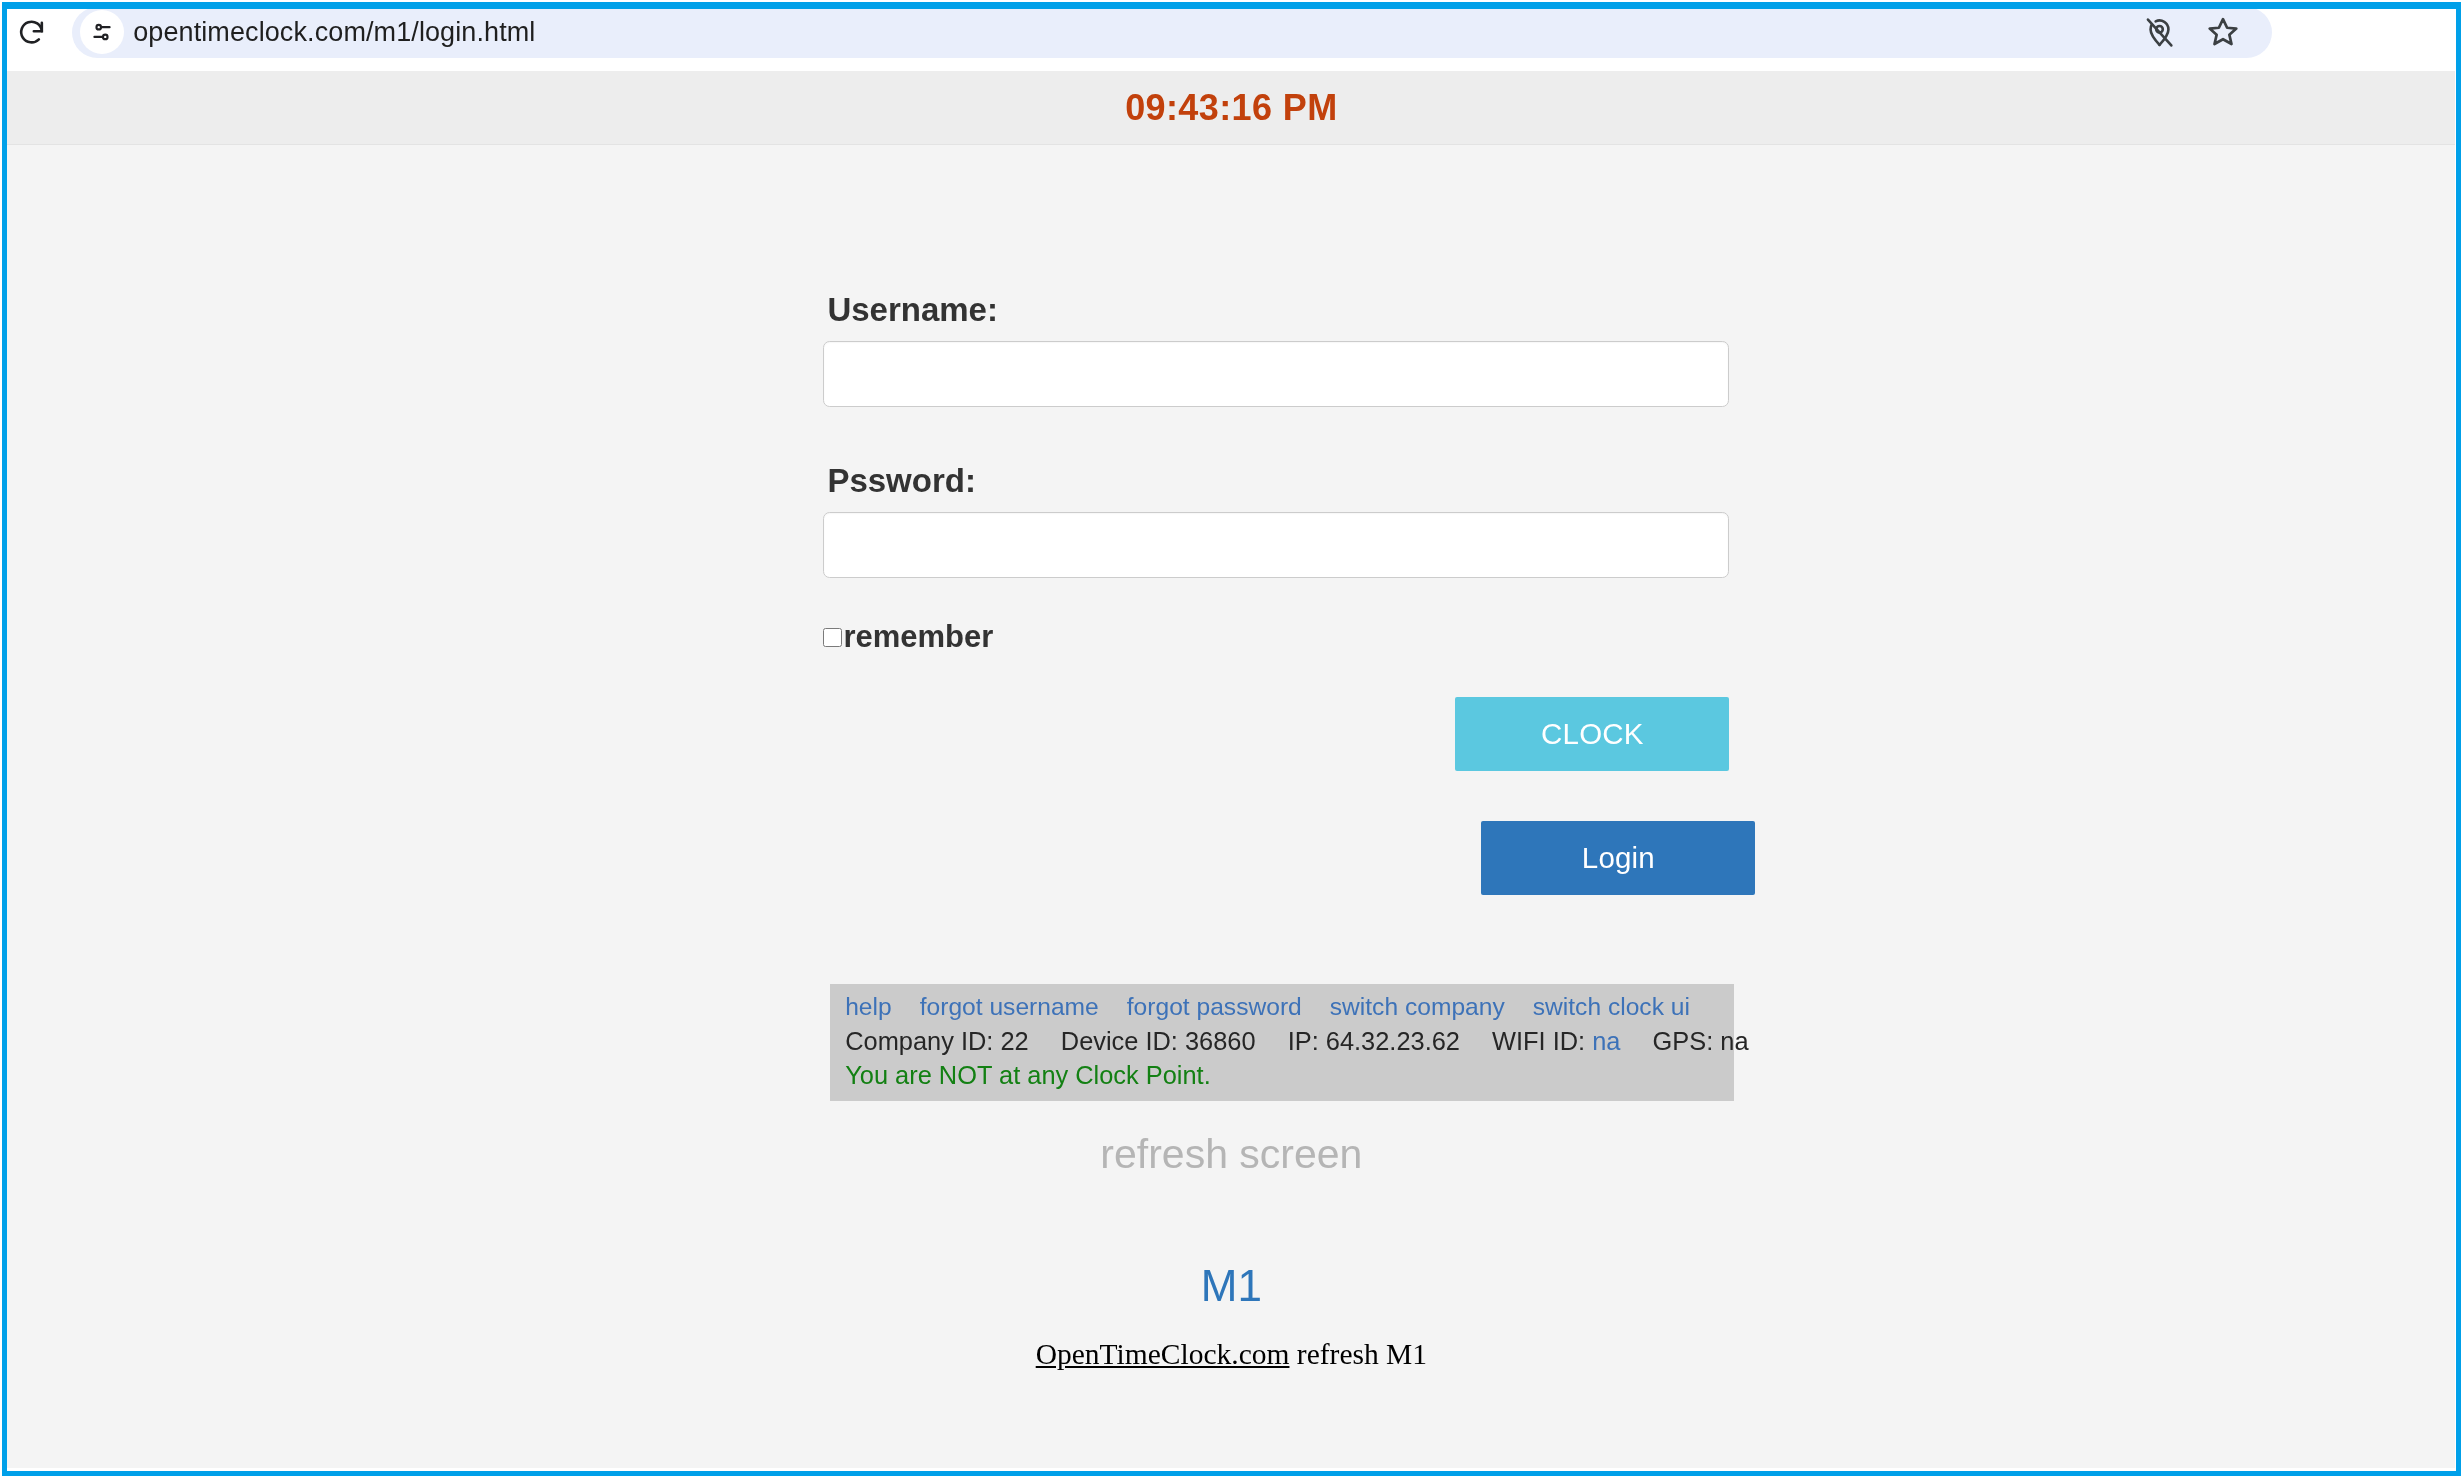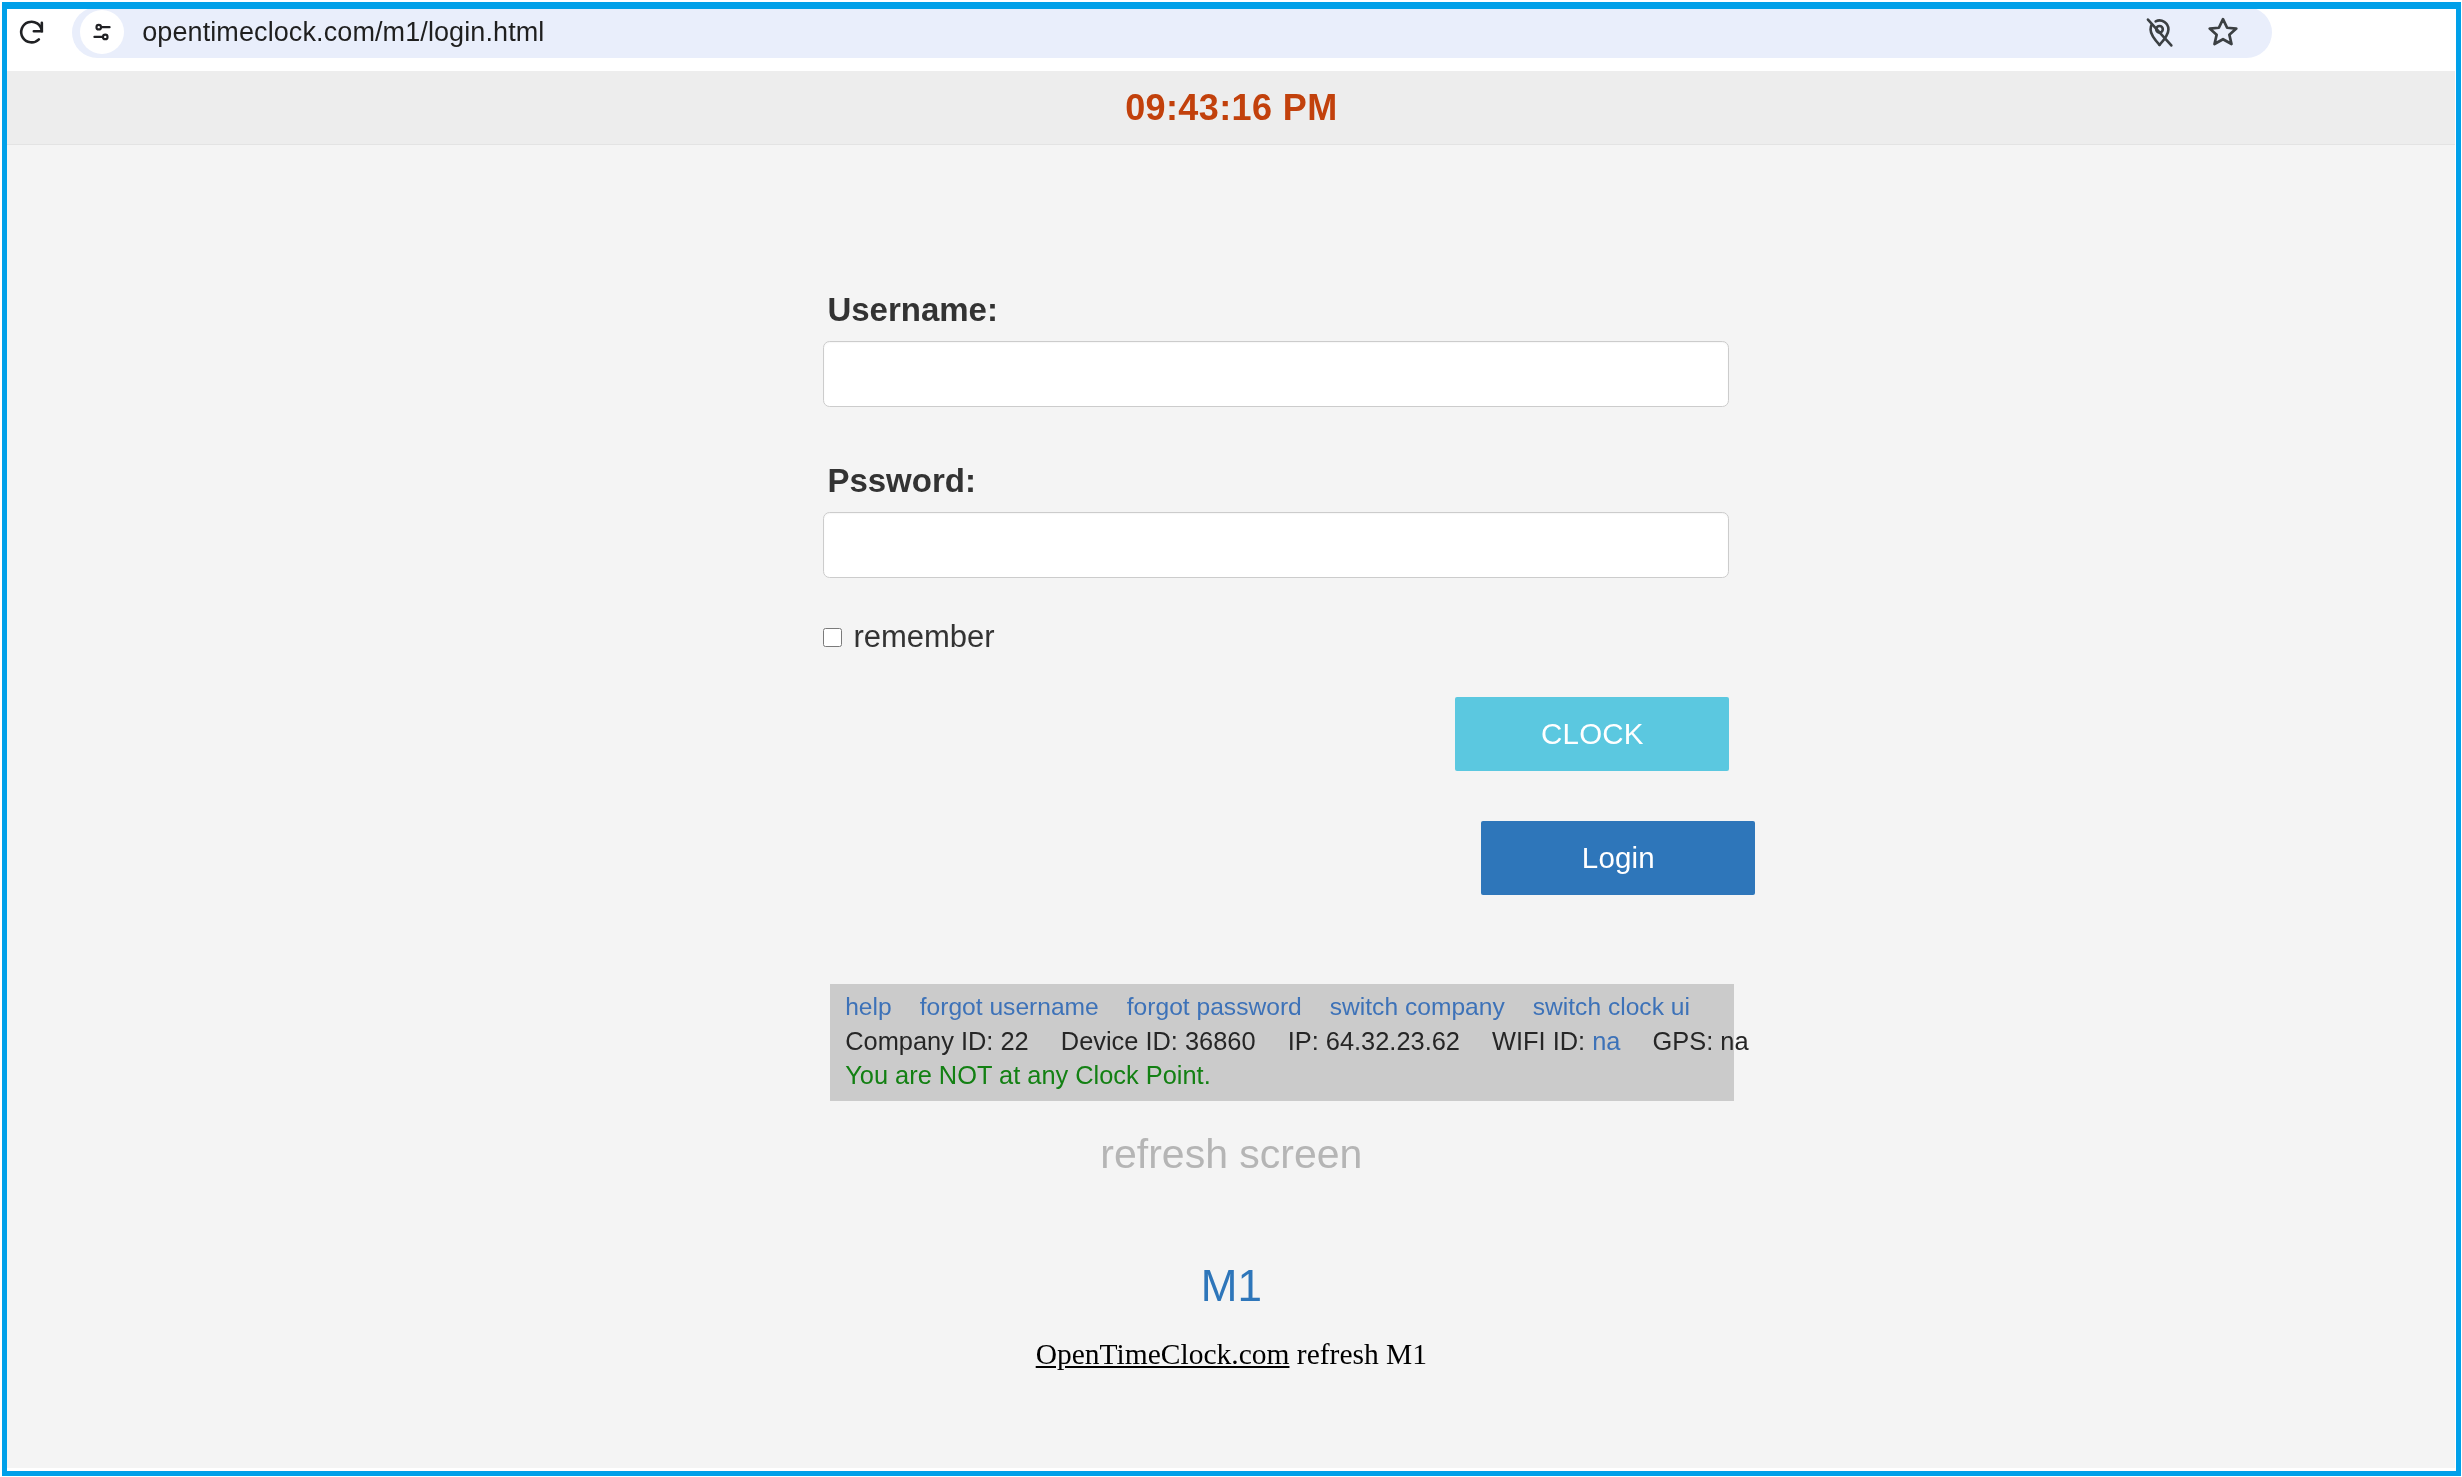--- a/index.html
+++ b/index.html
@@ -61,21 +61,21 @@
     border-radius: 50%;
     background: #ffffff;
     display: flex;
     align-items: center;
     justify-content: center;
     flex: 0 0 auto;
     cursor: pointer;
   }
 
   .url-text {
-    margin-left: 18px;
+    margin-left: 9px;
     font-size: 27px;
     color: #1f1f1f;
     letter-spacing: 0.1px;
     white-space: nowrap;
     flex: 1 1 auto;
     cursor: text;
   }
 
   .chrome-actions {
     display: flex;
@@ -167,21 +167,22 @@
     color: #333333;
     padding: 0 14.8px;
     outline: none;
     font-family: "Liberation Sans", sans-serif;
     box-shadow: inset 0 0.8px 1.6px rgba(0,0,0,0.045);
   }
 
   .remember-row {
     display: flex;
     align-items: center;
-    gap: 11px;
+    gap: 1px;
+    font-weight: bold;
   }
 
   .remember-box {
     width: 19px;
     height: 19px;
     border: 1.2px solid #7a7a7a;
     border-radius: 2.5px;
     background: #ffffff;
     flex: 0 0 auto;
     cursor: pointer;

